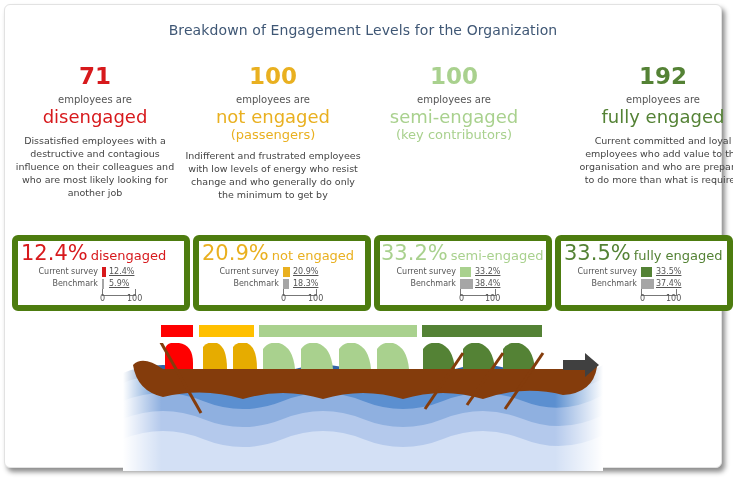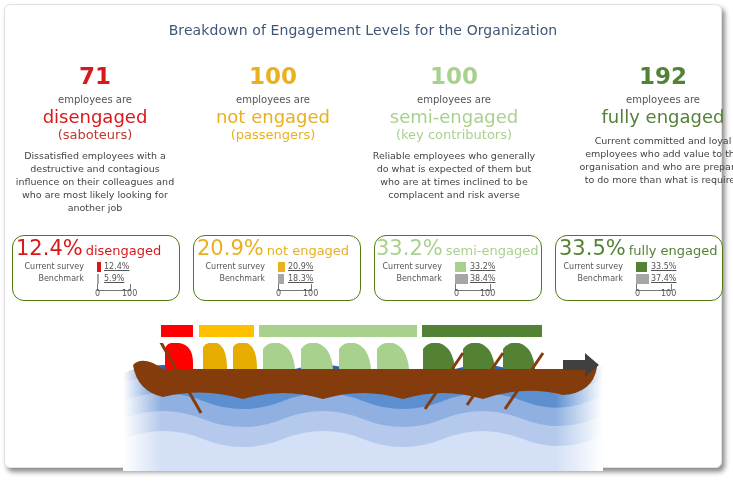--- a/index.html
+++ b/index.html
@@ -5,60 +5,59 @@
   html,body{margin:0;padding:0;background:#ffffff;}
   body{width:733px;height:483px;position:relative;overflow:hidden;font-family:"DejaVu Sans","Liberation Sans",sans-serif;}
   .card{position:absolute;left:4px;top:4px;width:716px;height:462px;background:#fff;border:1px solid #e2e2e2;border-radius:6px;box-shadow:3px 4px 5px rgba(0,0,0,0.45);}
   .title{position:absolute;left:0;top:8px;width:100%;text-align:center;font-size:14px;color:#3f5775;letter-spacing:0.1px;margin-top:9px;}
   .col{position:absolute;top:56px;width:180px;text-align:center;}
   .col .num{font-size:23px;font-weight:bold;line-height:30px;}
   .col .sub{font-size:10px;color:#555;line-height:13px;margin-top:2px;}
   .col .lvl{font-size:18px;line-height:20px;margin-top:1px;}
   .col .role{font-size:13px;line-height:15px;}
   .col .desc{font-size:9.5px;color:#444;line-height:13px;margin-top:7px;padding:0 2px;}
-  .box{position:absolute;top:230px;width:166px;height:64px;border:1px solid #4d7c0f;border-radius:12px;background:#fff;}
+  .box{position:absolute;top:230px;width:166px;height:64px;border:6px solid #4d7c0f;border-radius:6px;background:#fff;}
   .box .head{position:absolute;left:3px;top:0px;white-space:nowrap;}
   .box .pct{font-size:21px;line-height:24px;}
   .box .lbl{font-size:13px;line-height:24px;margin-left:3px;}
   .row{position:absolute;left:0;height:11px;font-size:8px;color:#555;}
-  .row .rl{position:absolute;right:9px;width:78px;text-align:right;top:0;}
+  .row .rl{position:absolute;right:0;width:78px;text-align:right;top:0;}
   .bar{position:absolute;height:10px;top:0;}
   .val{position:absolute;top:0;font-size:8px;color:#555;text-decoration:underline;}
   .axis{position:absolute;height:6px;border:1px solid #777;border-top:none;}
   .tick{position:absolute;font-size:8px;color:#555;}
   .legend-strip{position:absolute;top:320px;height:12px;}
   .scene{position:absolute;left:118px;top:338px;width:480px;height:128px;}
 </style>
 </head>
 <body>
 
 <div class="card">
   <div class="title">Breakdown of Engagement Levels for the Organization</div>
 
   <div class="col" style="left:0px;">
     <div class="num" style="color:#d7191c">71</div>
     <div class="sub">employees are</div>
     <div class="lvl" style="color:#d7191c">disengaged</div>
-    <div class="role" style="color:#c0392b">(saboteurs)</div>
     <div class="desc">Dissatisfied employees with a destructive and contagious influence on their colleagues and who are most likely looking for another job</div>
   </div>
 
   <div class="col" style="left:178px;">
     <div class="num" style="color:#e9b020">100</div>
     <div class="sub">employees are</div>
     <div class="lvl" style="color:#e9b020">not engaged</div>
     <div class="role" style="color:#e9b020">(passengers)</div>
+    <div class="desc">Indifferent and frustrated employees with low levels of energy who resist change and who generally do only the minimum to get by</div>
   </div>
 
   <div class="col" style="left:359px;">
     <div class="num" style="color:#a9d18e">100</div>
     <div class="sub">employees are</div>
     <div class="lvl" style="color:#a9d18e">semi-engaged</div>
     <div class="role" style="color:#a9d18e">(key contributors)</div>
-    <div class="desc">Reliable employees who generally do what is expected of them but who are at times inclined to be complacent and risk averse</div>
   </div>
 
   <div class="col" style="left:568px;">
     <div class="num" style="color:#548235">192</div>
     <div class="sub">employees are</div>
     <div class="lvl" style="color:#548235">fully engaged</div>
     <div class="desc">Current committed and loyal employees who add value to the organisation and who are prepared to do more than what is required</div>
   </div>
 
   <div class="box" style="left:7px;">

